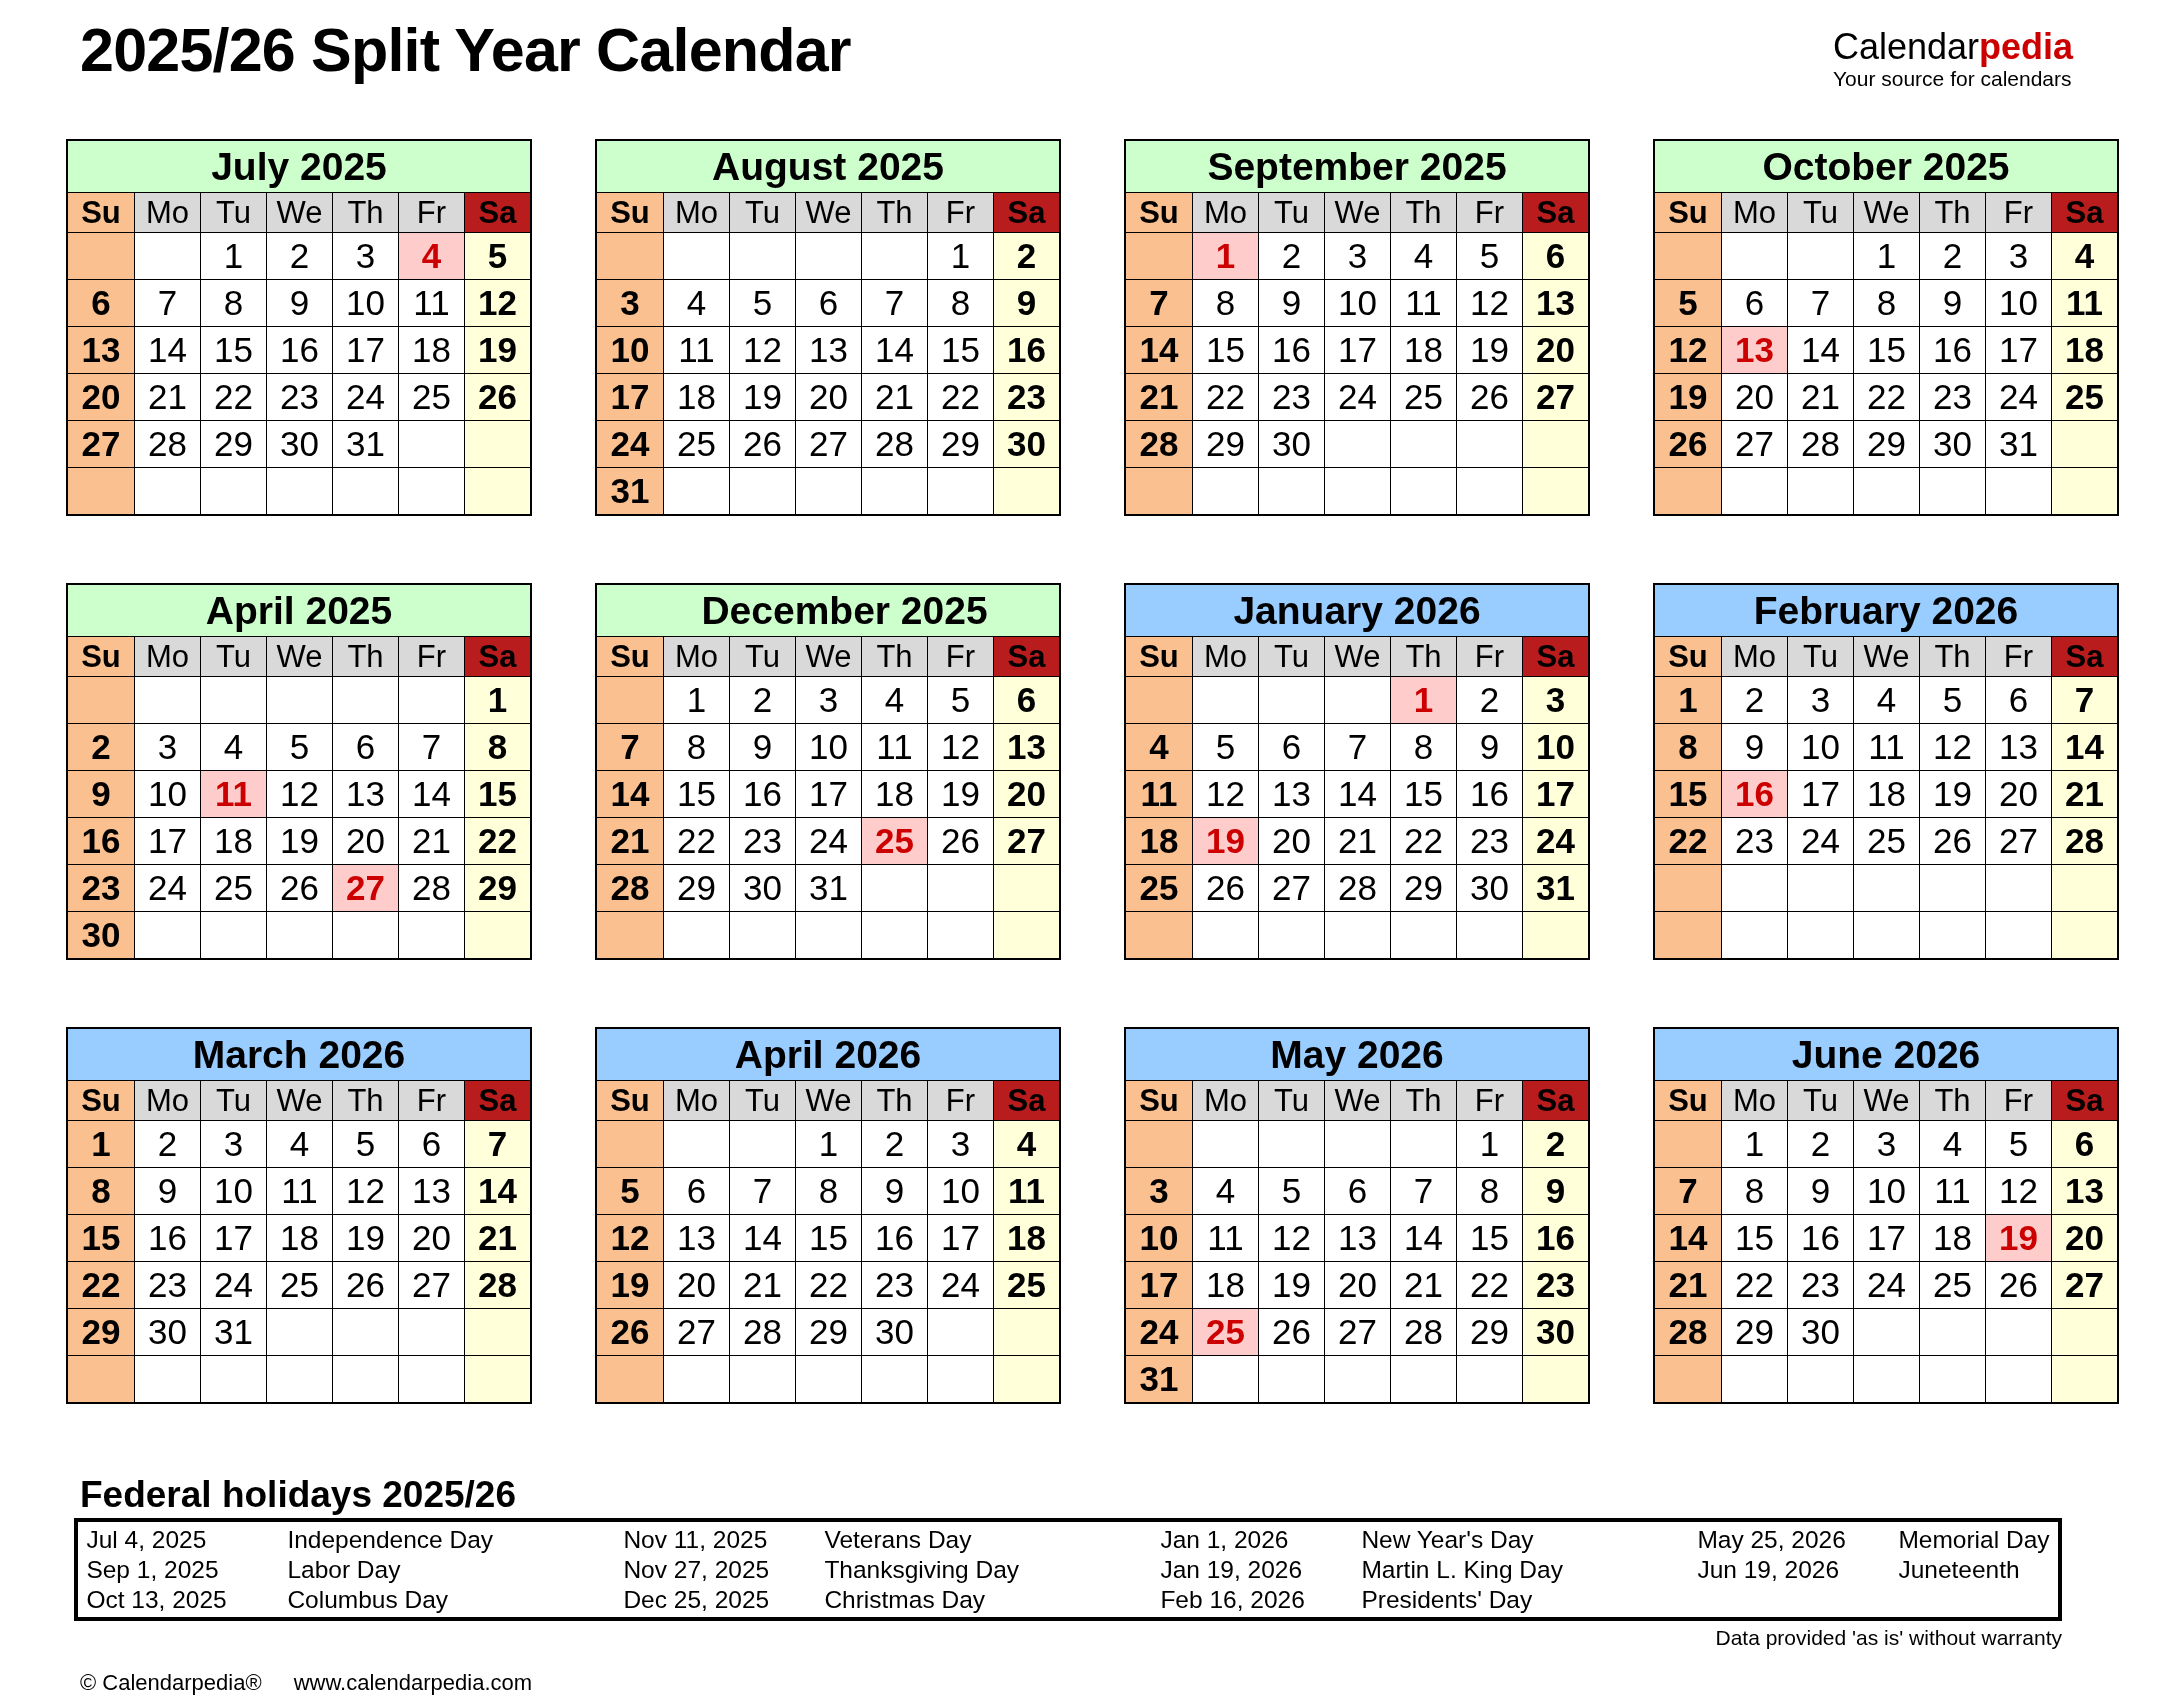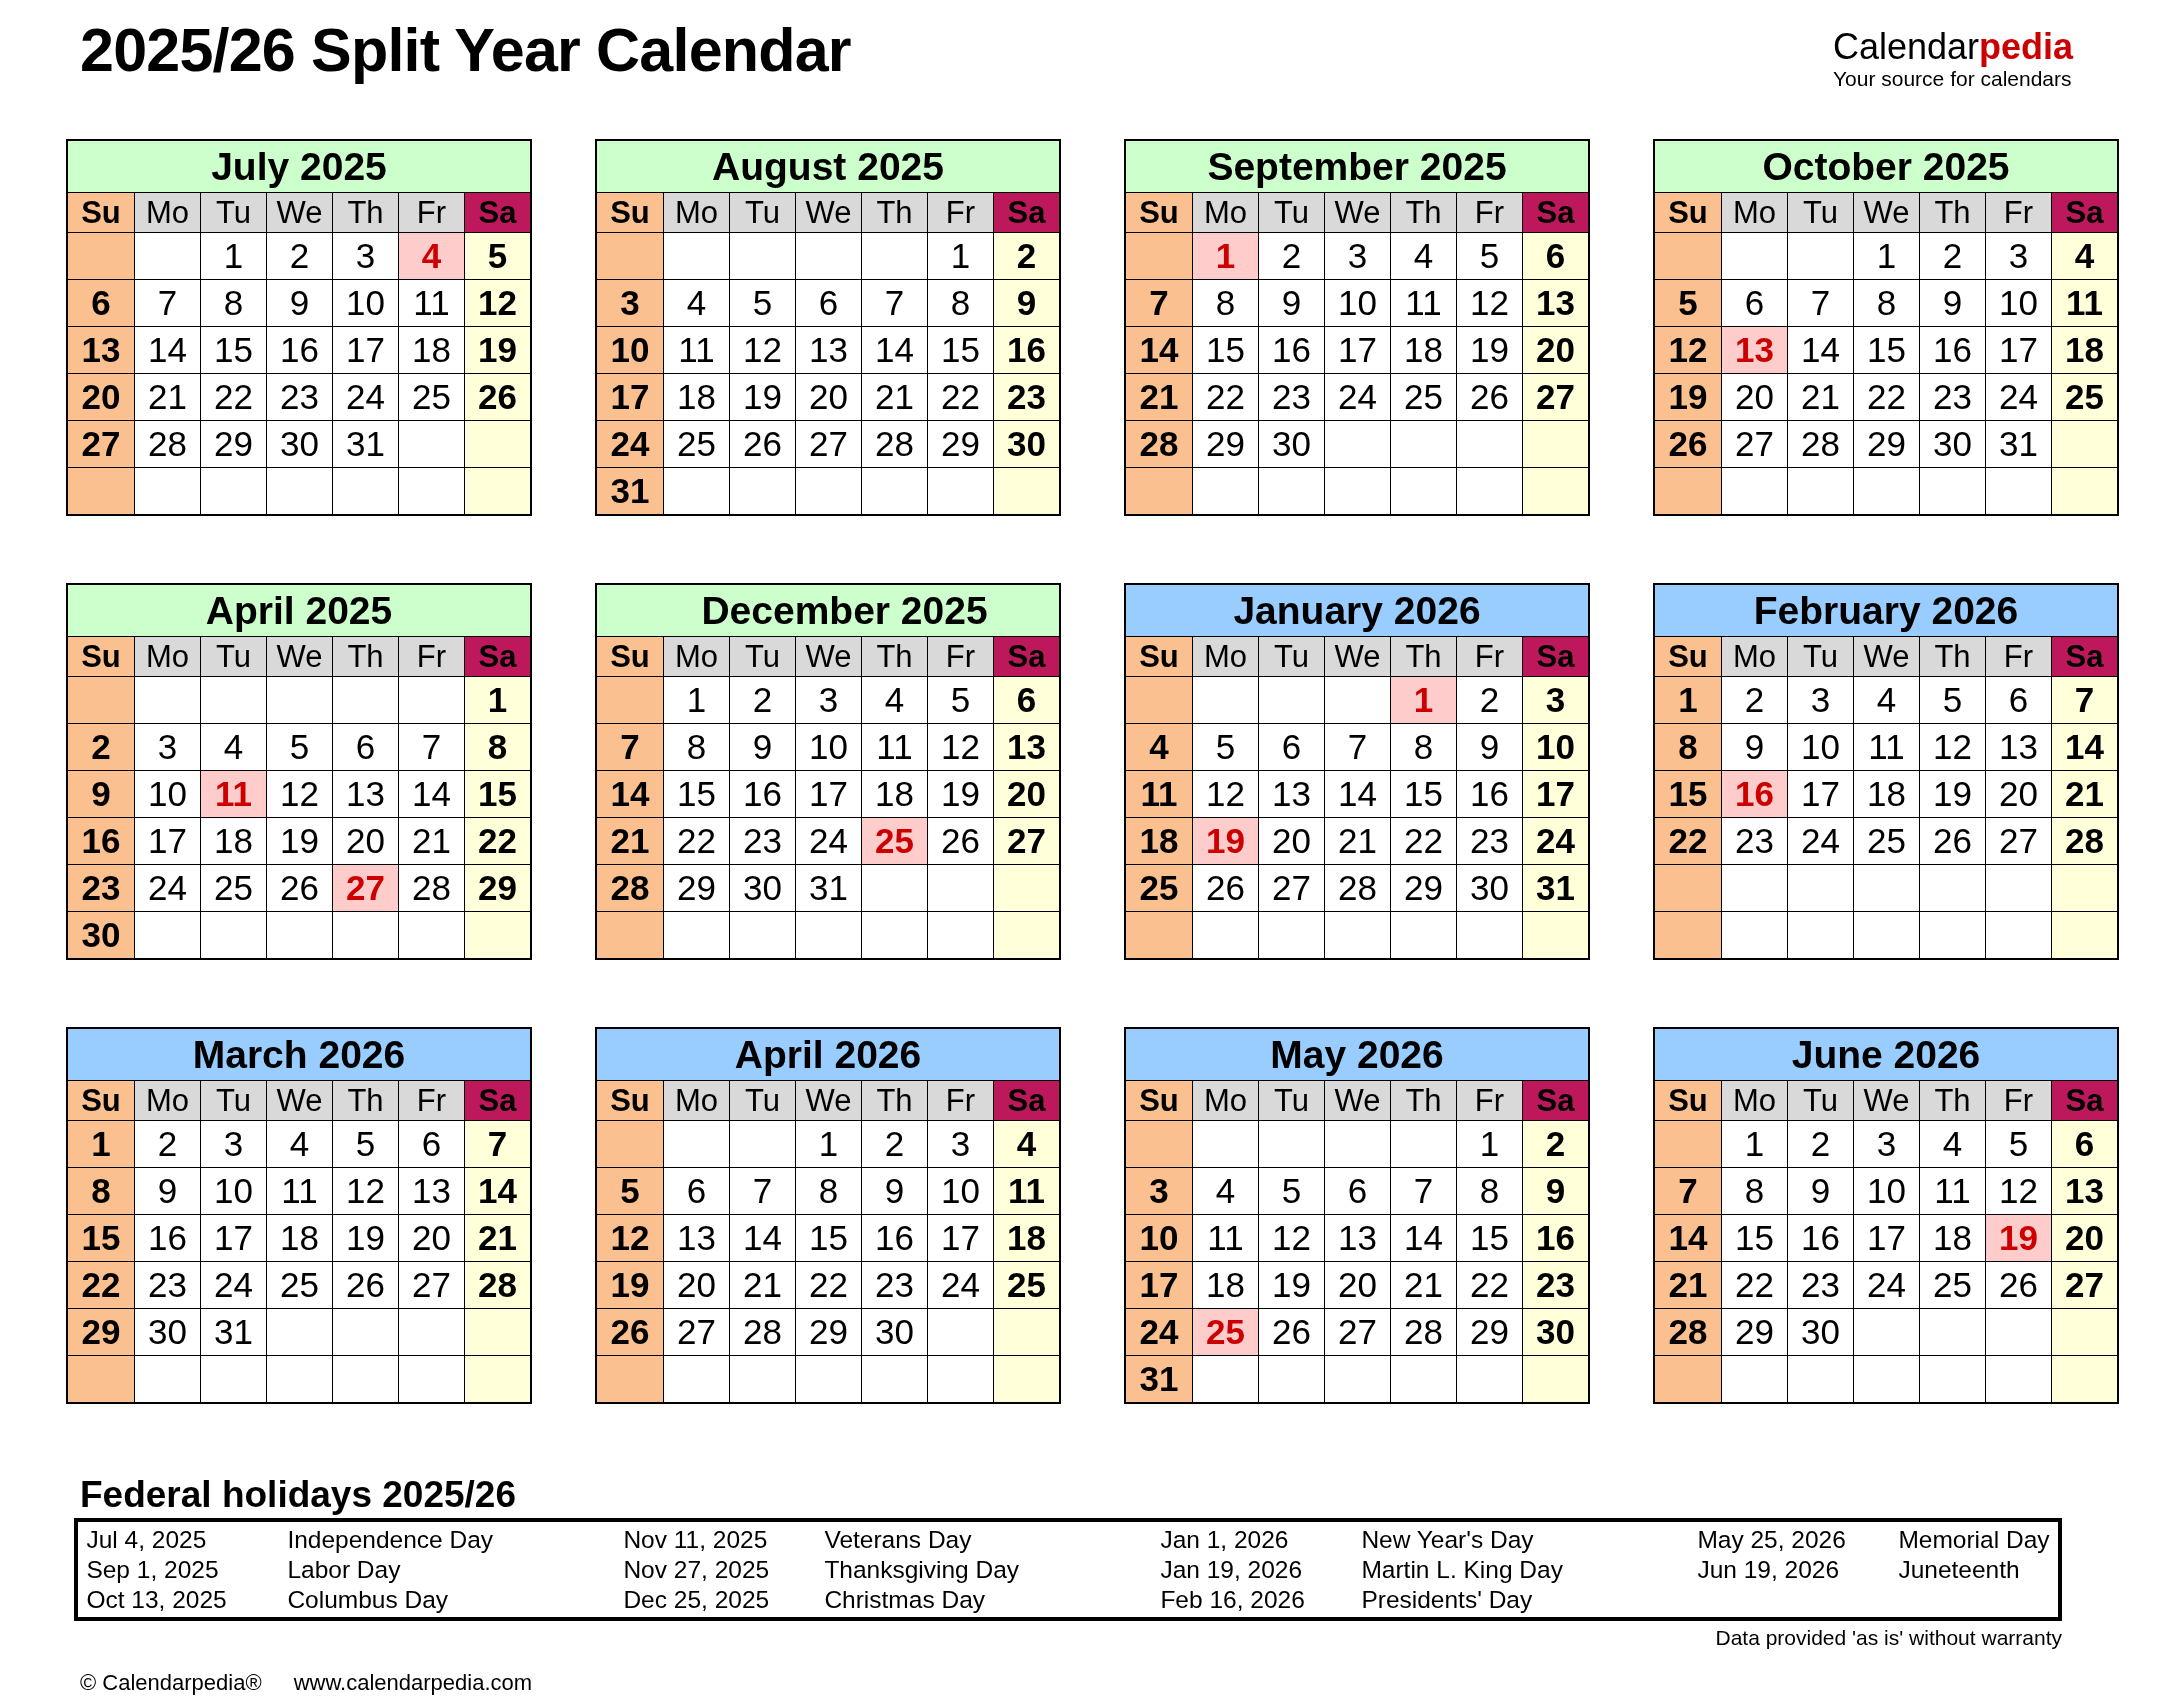--- a/index.html
+++ b/index.html
@@ -16,21 +16,21 @@
   .cal-grid { position:absolute; left:66px; top:139px; display:grid; grid-template-columns:repeat(4,466px); column-gap:63px; row-gap:67px; }
 
   .cal { width:466px; height:377px; box-sizing:border-box; border:2.5px solid #000; background:#fff;
          display:grid; grid-template-columns:repeat(7,1fr); grid-template-rows:51px 40px repeat(6,1fr); }
   .cal-title { grid-column:1/-1; display:flex; align-items:center; justify-content:center; font-size:39px; font-weight:bold; }
   .cell { display:flex; align-items:center; justify-content:center; border-left:1.7px solid #000; border-top:1.7px solid #000; overflow:hidden; }
   .cell:nth-child(7n+2) { border-left:none; }
   .dh { font-size:31px; }
   .dh.wd { background:#D9D9D9; font-weight:normal; }
   .dh.su { background:#FAC090; font-weight:bold; }
-  .dh.sa { background:#be185d; font-weight:bold; }
+  .dh.sa { background:#b91c1c; font-weight:bold; }
   .num { font-size:35px; font-weight:normal; }
   .num.su { background:#FAC090; font-weight:bold; }
   .num.sa { background:#FFFFD9; font-weight:bold; }
   .num.holiday { background:#FFCCCC; color:#CC0000; font-weight:bold; }
 
   .fh-title { position:absolute; left:80px; top:1474px; font-size:37px; font-weight:bold; }
   .fh-box { position:absolute; left:74px; top:1518px; width:1988px; height:103px; box-sizing:border-box;
             border:4.2px solid #000; display:flex; align-items:flex-start; padding:3.4px 0 0 8.4px; }
   .fh-col { display:grid; grid-template-columns:201px auto; grid-auto-rows:30px; align-items:center; font-size:24.5px; width:537px; }
   .fh-col:last-child { width:auto; flex:1; }

